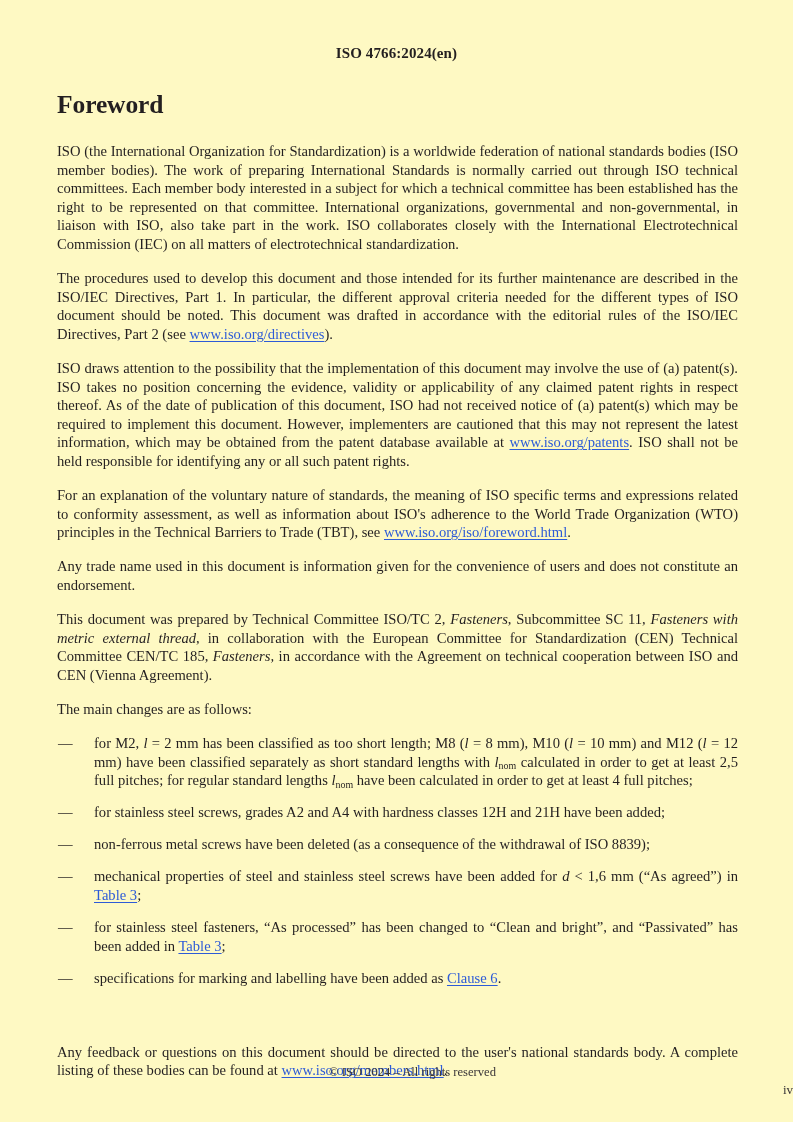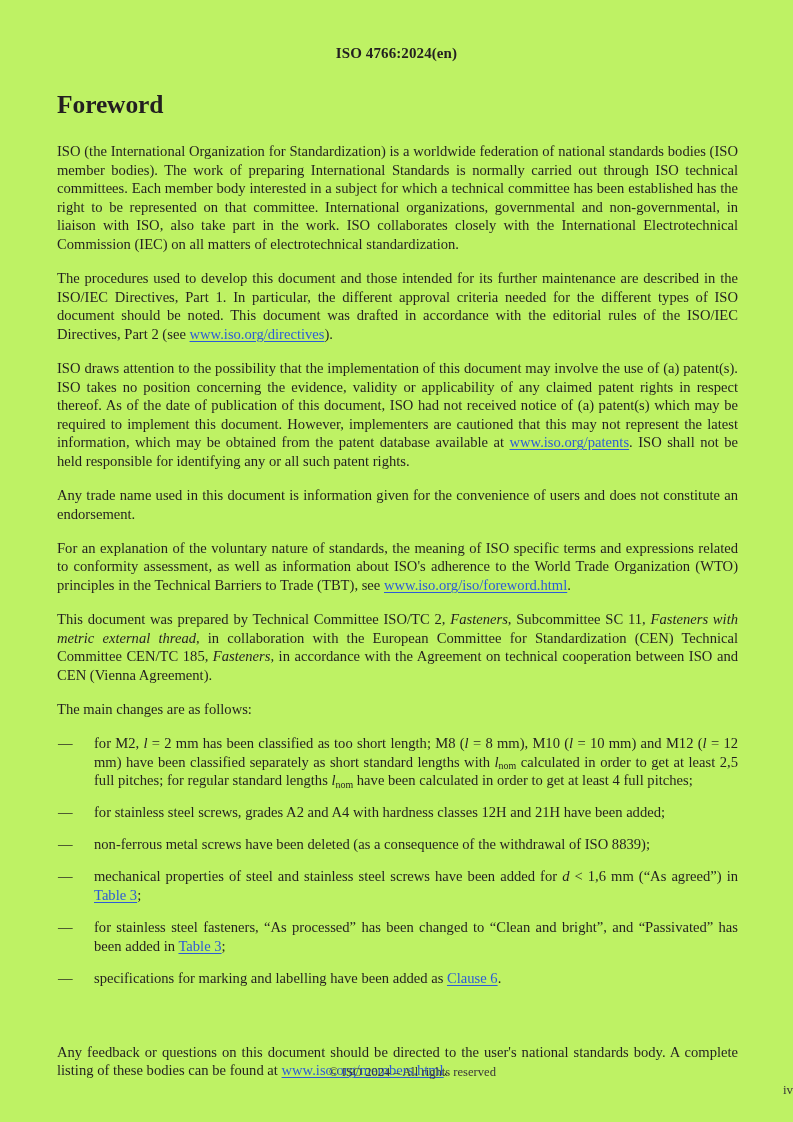--- a/index.html
+++ b/index.html
@@ -9,21 +9,21 @@
   }
   body {
     font-family: "Liberation Serif", "DejaVu Serif", serif;
     color: #231f20;
   }
   .page {
     position: relative;
     width: 793px;
     height: 1122px;
     margin: 0 auto;
-    background: #bef264;
+    background: #fef9c3;
     overflow: hidden;
     box-sizing: border-box;
   }
   .running-head {
     position: absolute;
     top: 45px;
     left: 0;
     width: 793px;
     text-align: center;
     font-weight: bold;
@@ -120,23 +120,23 @@
   <div class="content">
 
     <h1 class="foreword">Foreword</h1>
 
     <p class="body-para">ISO (the International Organization for Standardization) is a worldwide federation of national standards bodies (ISO member bodies). The work of preparing International Standards is normally carried out through ISO technical committees. Each member body interested in a subject for which a technical committee has been established has the right to be represented on that committee. International organizations, governmental and non-governmental, in liaison with ISO, also take part in the work. ISO collaborates closely with the International Electrotechnical Commission (IEC) on all matters of electrotechnical standardization.</p>
 
     <p class="body-para"><span>The procedures used to develop this document and those intended for its further maintenance are described in the ISO/IEC Directives, Part 1. In particular, the different approval criteria needed for the different types of ISO document should be noted. This document was drafted in accordance with the editorial rules of the ISO/IEC Directives, Part 2 (see </span><a class="doc-link" href="#">www.iso.org/directives</a><span>).</span></p>
 
     <p class="body-para"><span>ISO draws attention to the possibility that the implementation of this document may involve the use of (a) patent(s). ISO takes no position concerning the evidence, validity or applicability of any claimed patent rights in respect thereof. As of the date of publication of this document, ISO had not received notice of (a) patent(s) which may be required to implement this document. However, implementers are cautioned that this may not represent the latest information, which may be obtained from the patent database available at </span><a class="doc-link" href="#">www.iso.org/patents</a><span>. ISO shall not be held responsible for identifying any or all such patent rights.</span></p>
 
+    <p class="body-para"><span>For an explanation of the voluntary nature of standards, the meaning of ISO specific terms and expressions related to conformity assessment, as well as information about ISO's adherence to the World Trade Organization (WTO) principles in the Technical Barriers to Trade (TBT), see </span><a class="doc-link" href="#">www.iso.org/iso/foreword.html</a><span>.</span></p>
+
     <p class="body-para">Any trade name used in this document is information given for the convenience of users and does not constitute an endorsement.</p>
-
-    <p class="body-para"><span>For an explanation of the voluntary nature of standards, the meaning of ISO specific terms and expressions related to conformity assessment, as well as information about ISO's adherence to the World Trade Organization (WTO) principles in the Technical Barriers to Trade (TBT), see </span><a class="doc-link" href="#">www.iso.org/iso/foreword.html</a><span>.</span></p>
 
     <p class="body-para"><span>This document was prepared by Technical Committee ISO/TC 2, </span><i>Fasteners</i><span>, Subcommittee SC 11, </span><i>Fasteners with metric external thread</i><span>, in collaboration with the European Committee for Standardization (CEN) Technical Committee CEN/TC 185, </span><i>Fasteners,</i><span> in accordance with the Agreement on technical cooperation between ISO and CEN (Vienna Agreement).</span></p>
 
 
     <p class="body-para">The main changes are as follows:</p>
 
     <ul class="list">
 
       <li class="list-item">
         <span class="dash">—</span><span>for M2, </span><i>l</i><span> = 2 mm has been classified as too short length; M8 (</span><i>l</i><span> = 8 mm), M10 (</span><i>l</i><span> = 10 mm) and M12 (</span><i>l</i><span> = 12 mm) have been classified separately as short standard lengths with </span><span class="nowrap"><i>l</i><sub>nom</sub></span><span> calculated in order to get at least 2,5 full pitches; for regular standard lengths </span><span class="nowrap"><i>l</i><sub>nom</sub></span><span> have been calculated in order to get at least 4 full pitches;</span>

